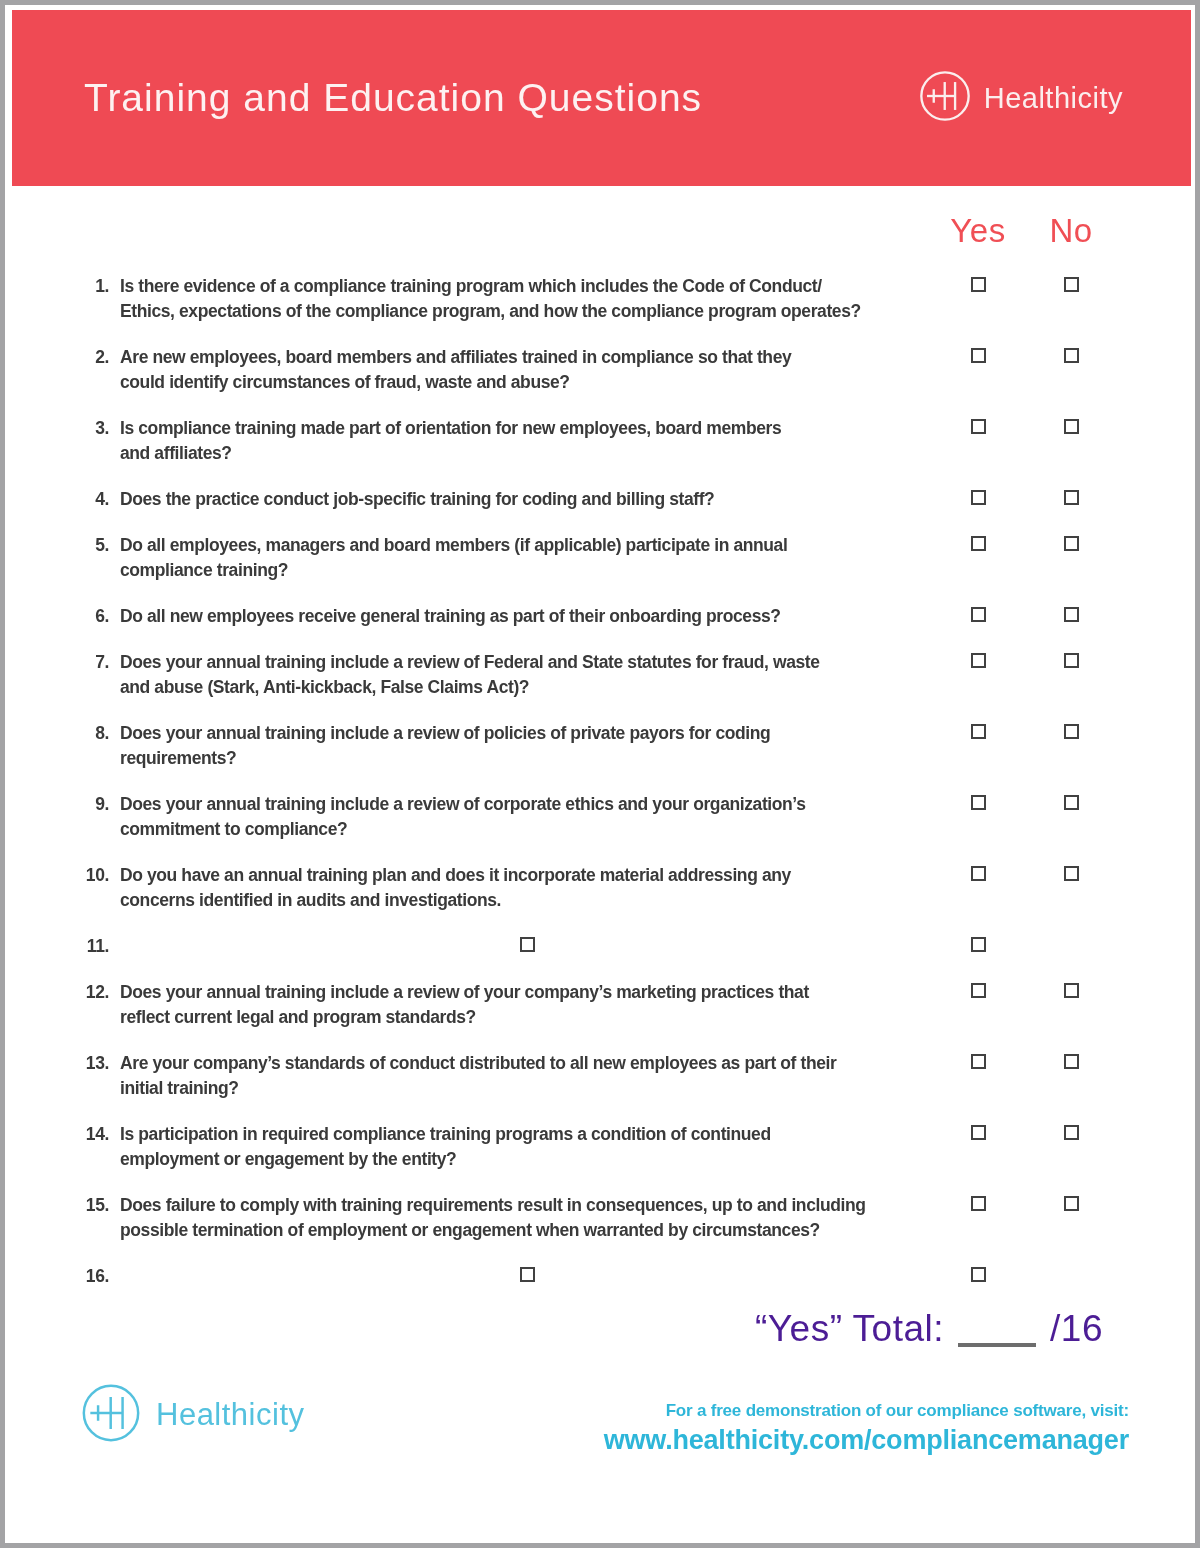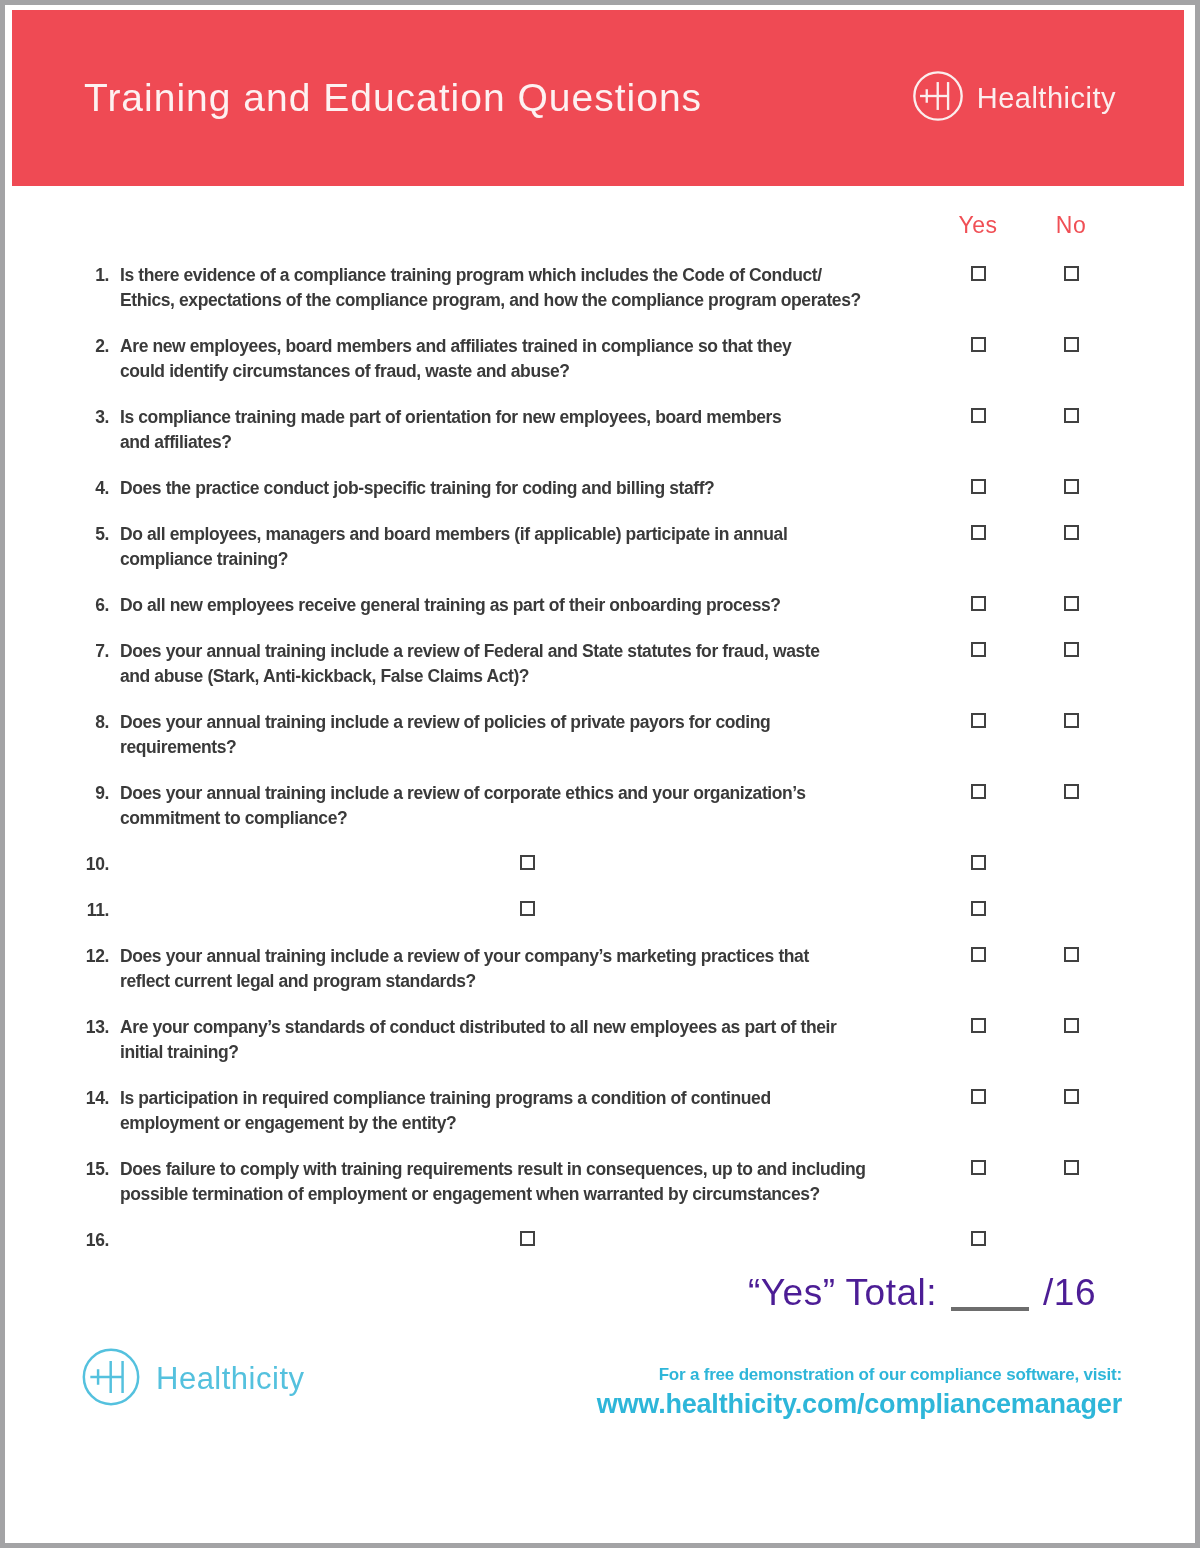--- a/index.html
+++ b/index.html
@@ -3,21 +3,21 @@
 <meta charset="utf-8">
 <style>
   * { box-sizing: border-box; margin: 0; padding: 0; }
   html,body { background:#ffffff; }
   body { font-family: "Liberation Sans", sans-serif; }
 
   .frame {
     width: 1200px; height: 1548px;
     border: 5px solid #a3a3a5;
     background: #ffffff;
-    padding: 5px 11px 0 7px;
+    padding: 5px 4px 0 7px;
     position: relative;
   }
 
   
   .banner {
     background: #ef4a54;
     height: 176px;
     display: flex;
     align-items: center;
     padding: 0 68px 0 72px;
@@ -45,21 +45,21 @@
   .content { padding: 26px 0 0 72px; }
 
   .grid-row {
     display: grid;
     grid-template-columns: 36px 815px 86px 100px;
     align-items: start;
   }
 
   .yn-header { margin-bottom: 24px; }
   .yn-header .yn-label {
-    font-size: 23px;
+    font-size: 33px;
     color: #f04f55;
     text-align: center;
     letter-spacing: 0.5px;
   }
 
   .q-row { margin-bottom: 21px; }
   .q-num, .q-text {
     font-size: 17.5px;
     font-weight: 700;
     letter-spacing: -0.4px;
@@ -250,20 +250,22 @@
 commitment to compliance?</div>
           <div class="chk-cell">
             <span class="checkbox"></span>
           </div>
           <div class="chk-cell">
             <span class="checkbox"></span>
           </div>
         </div>
         <div class="grid-row q-row">
           <div class="q-num">10.</div>
+          <div class="q-text">Do you have an annual training plan and does it incorporate material addressing any
+concerns identified in audits and investigations.</div>
           <div class="chk-cell">
             <span class="checkbox"></span>
           </div>
           <div class="chk-cell">
             <span class="checkbox"></span>
           </div>
         </div>
         <div class="grid-row q-row">
           <div class="q-num">11.</div>
           <div class="chk-cell">

